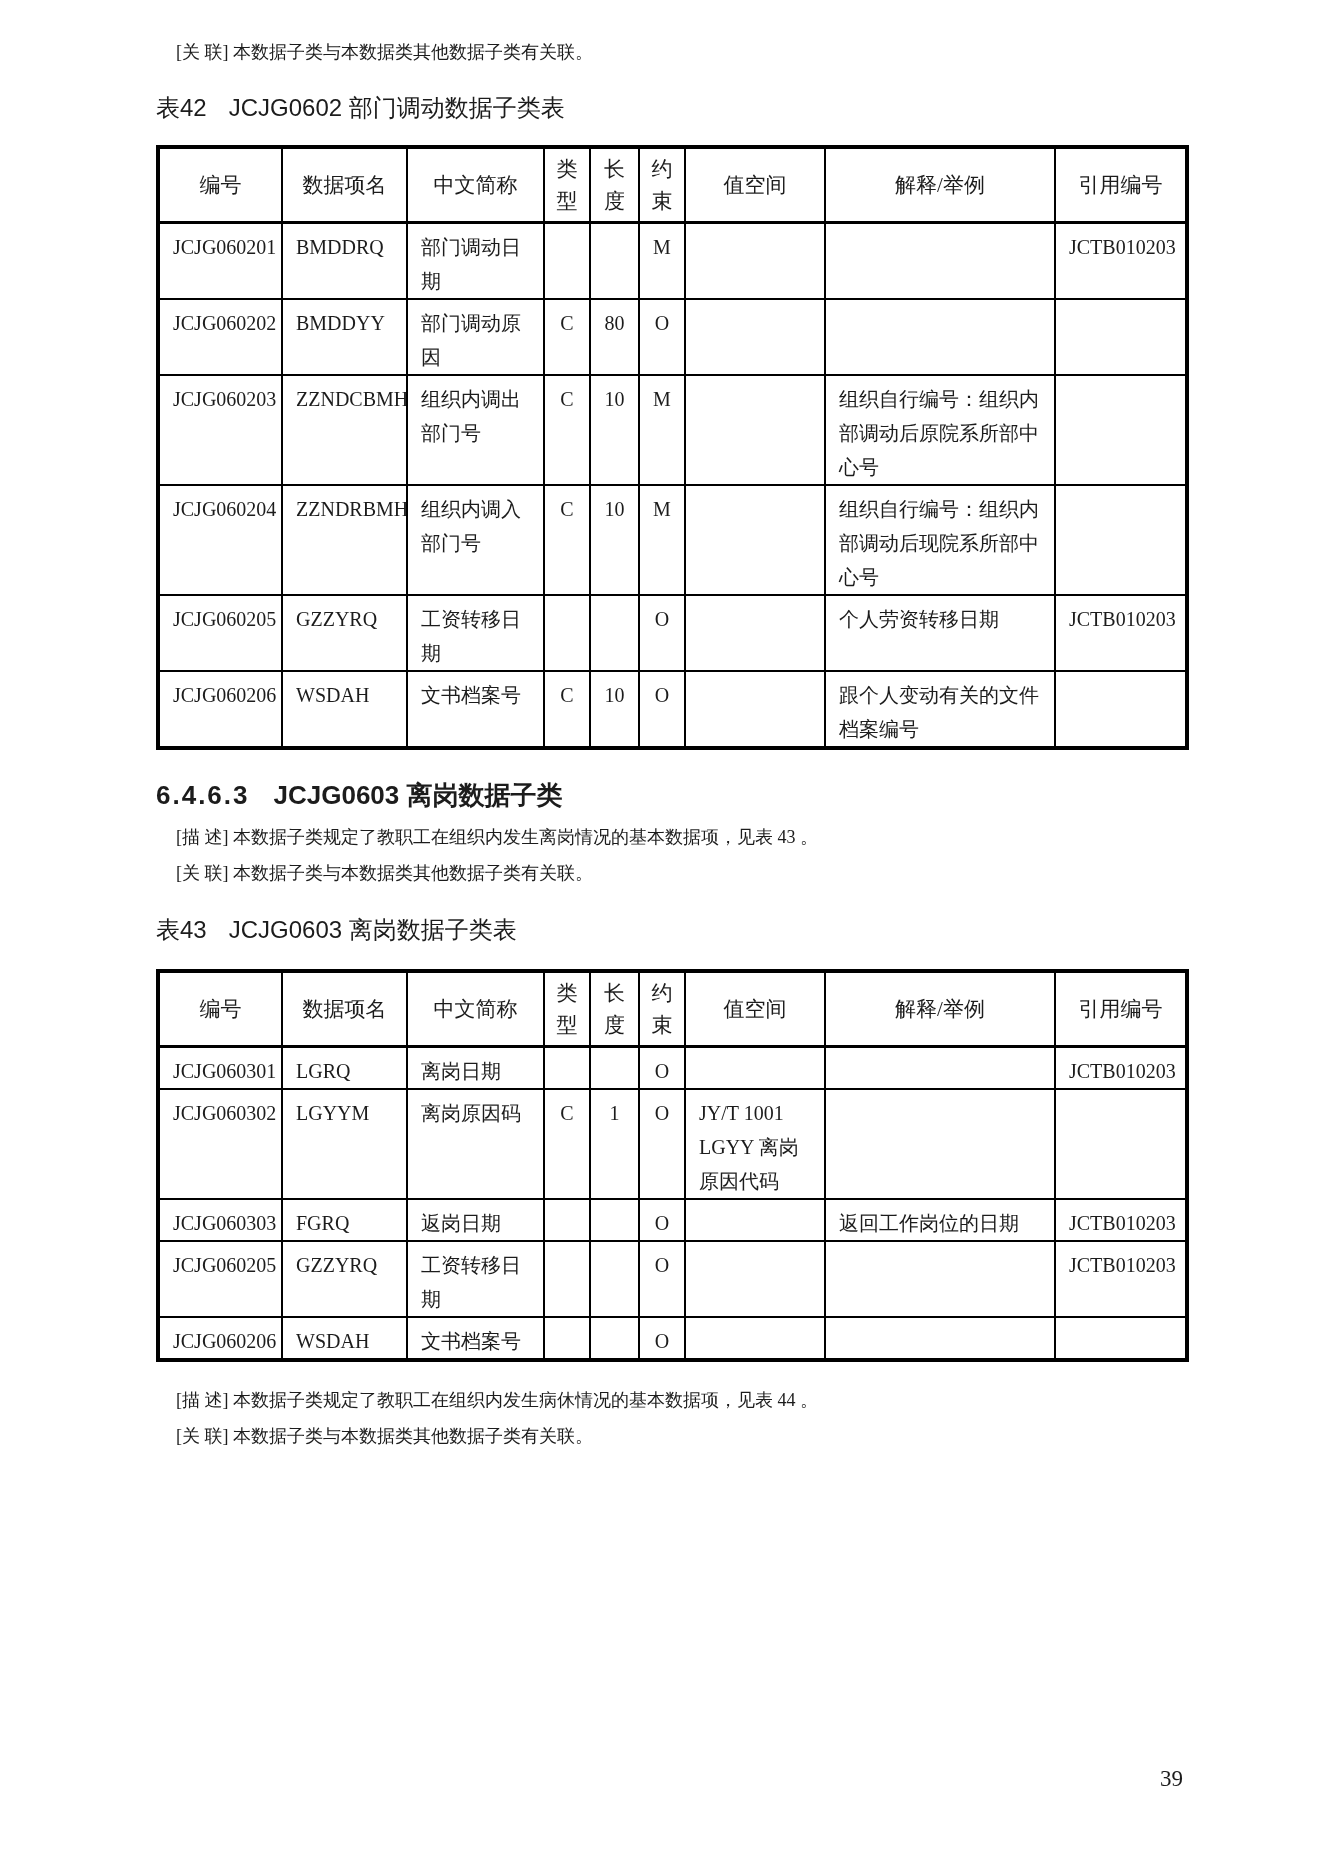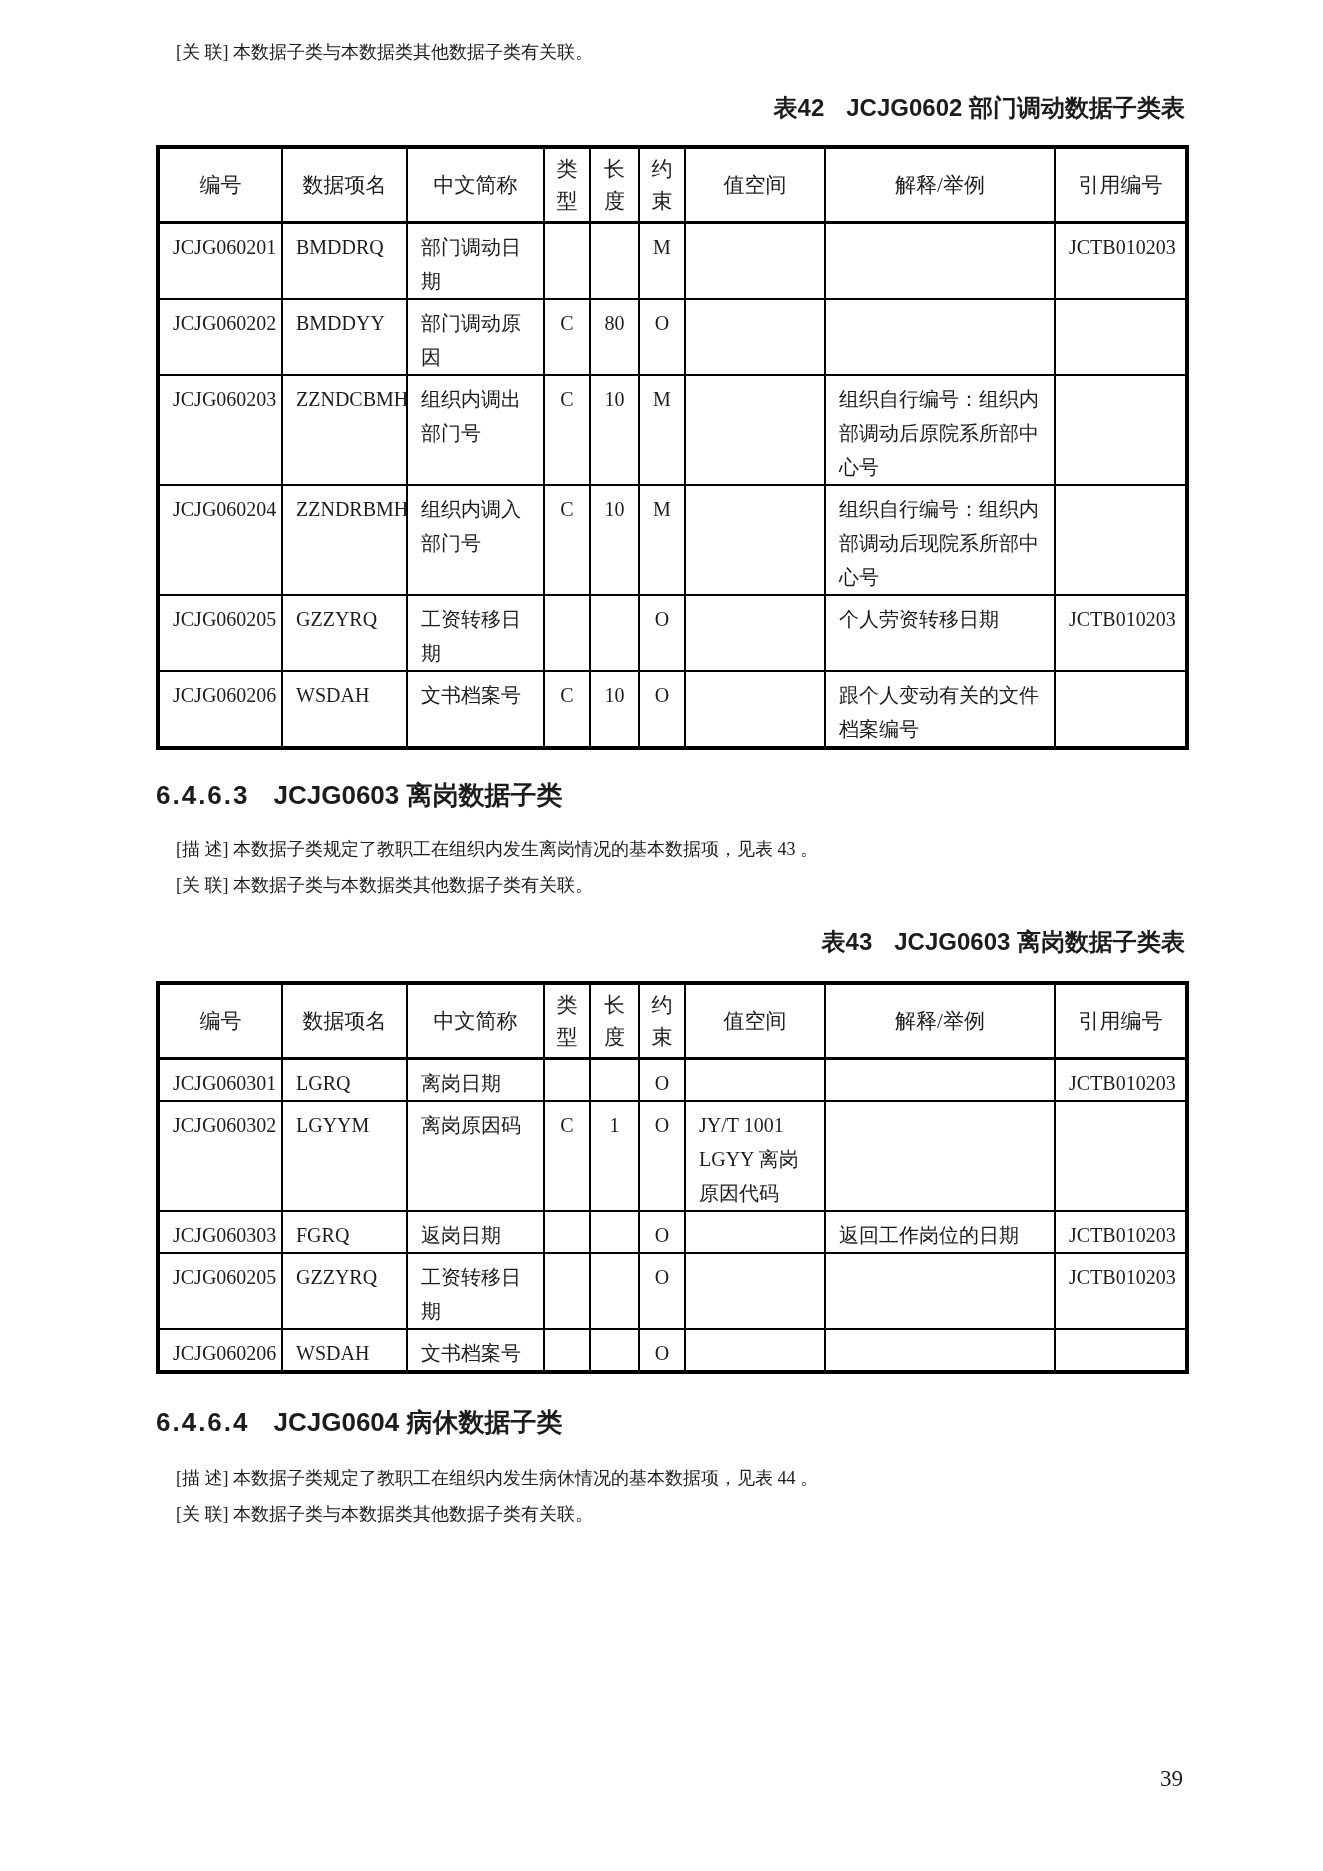--- a/index.html
+++ b/index.html
@@ -14,21 +14,21 @@
     margin-top:158px;text-align:right;
     font-size:24px;font-weight:bold;letter-spacing:1px;
     font-family:"DejaVu Sans Mono","Liberation Sans",sans-serif;
   }
   .para{
     margin:0;padding-left:20px;
     font-size:18px;line-height:25px;
   }
   .para.first{margin-top:40px;}
   .tbl-title{
-    text-align:right;font-weight:bold;font-size:24px;
+    text-align:left;font-weight:normal;font-size:24px;
     font-family:"Liberation Sans","DejaVu Sans",sans-serif;
   }
   .tbl-title .t-label{margin-right:22px;}
   .sec-heading{
     font-weight:bold;font-size:26px;
     font-family:"Liberation Sans","DejaVu Sans",sans-serif;
   }
   .sec-num{letter-spacing:2px;margin-right:24px;}
   table.data{
     border-collapse:collapse;table-layout:fixed;
@@ -65,21 +65,21 @@
   #table43 tbody tr:nth-child(4){height:66px;}
   #table43 tbody tr:nth-child(5){height:35px;}
   .page-num{
     position:absolute;right:140px;top:1766px;
     font-size:23px;
   }
   
   #title42{margin-top:27px;}
   #table42{margin-top:21px;}
   #sec-663{margin-top:28px;}
-  #desc-663{margin-top:24px;}
+  #desc-663{margin-top:12px;}
   #rel-663{margin-top:11px;}
   #title43{margin-top:28px;}
   #table43{margin-top:23px;}
   #sec-664{margin-top:31px;}
   #desc-664{margin-top:26px;}
   #rel-664{margin-top:11px;}
 </style>
 </head>
 <body>
 
@@ -275,22 +275,19 @@
           <td class="c"></td>
           <td class="c"></td>
           <td class="c">O</td>
           <td></td>
           <td></td>
           <td></td>
         </tr>
       </tbody>
     </table>
 
-  <div class="sec-heading" id="sec-664">
-    <span class="sec-num">6.4.6.4</span><span>JCJG0604 病休数据子类</span>
-  </div>
 
   <p class="para" id="desc-664">[描 述] 本数据子类规定了教职工在组织内发生病休情况的基本数据项，见表 44 。</p>
   <p class="para" id="rel-664">[关 联] 本数据子类与本数据类其他数据子类有关联。</p>
 
 </div>
 
 <div class="page-num">39</div>
 
 </body></html>

